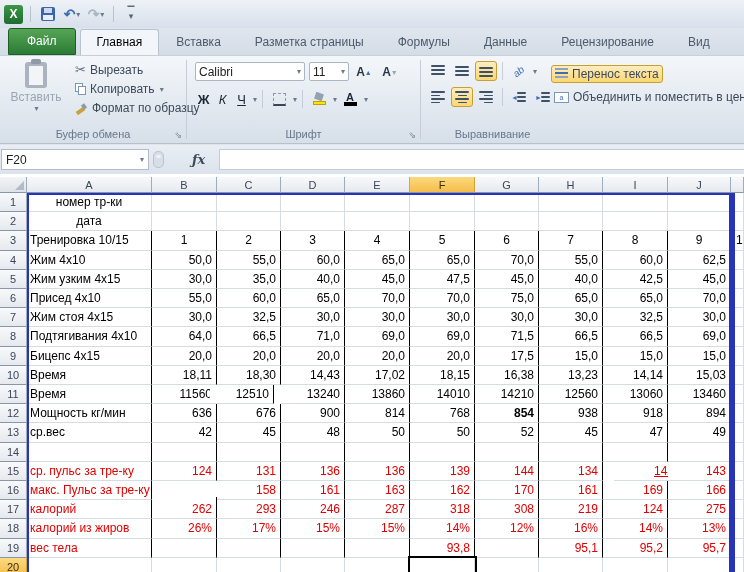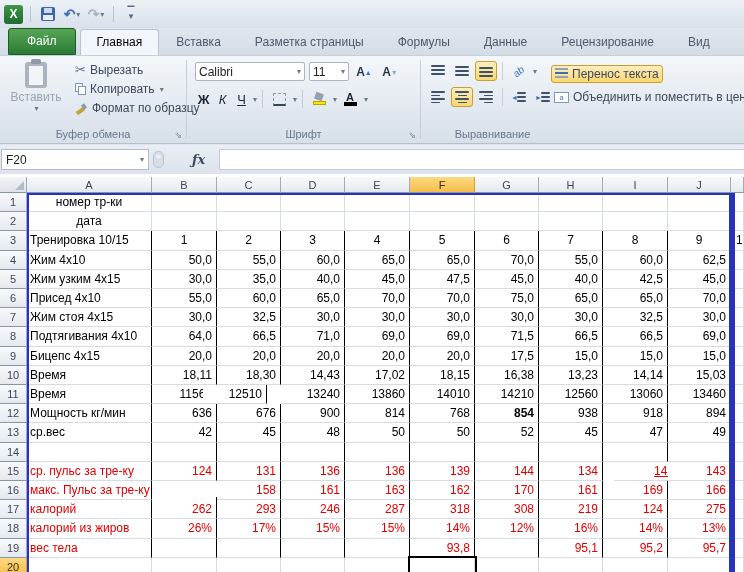--- a/index.html
+++ b/index.html
@@ -480,21 +480,21 @@
     <div class="cell r bk" style="left: 345px; top: 191.8px; width: 65px; height: 19.2px;">17,02</div>
     <div class="cell r bk" style="left: 410px; top: 191.8px; width: 65px; height: 19.2px;">18,15</div>
     <div class="cell r bk" style="left: 475px; top: 191.8px; width: 64px; height: 19.2px;">16,38</div>
     <div class="cell r bk" style="left: 539px; top: 191.8px; width: 64px; height: 19.2px;">13,23</div>
     <div class="cell r bk" style="left: 603px; top: 191.8px; width: 65px; height: 19.2px;">14,14</div>
     <div class="cell r bk" style="left: 668px; top: 191.8px; width: 63px; height: 19.2px;">15,03</div>
     <div class="cell l" style="left: 735px; top: 191.8px; width: 9px; height: 19.2px; padding-left: 1px;"></div>
     <div class="hcell" style="left: 0px; top: 211px; width: 27px; height: 19.2px;">11</div>
     <div class="cell l bk" style="left: 27px; top: 211px; width: 125px; height: 19.2px;">Время</div>
     <div class="cell r bk" style="left: 152px; top: 211px; width: 65px; height: 19.2px;">11560</div>
-    <div class="cell r bk" style="left: 203px; top: 211px; width: 64px; height: 19.2px;">12510</div>
+    <div class="cell r bk" style="left: 210px; top: 211px; width: 64px; height: 19.2px;">12510</div>
     <div class="cell r bk" style="left: 281px; top: 211px; width: 64px; height: 19.2px;">13240</div>
     <div class="cell r bk" style="left: 345px; top: 211px; width: 65px; height: 19.2px;">13860</div>
     <div class="cell r bk" style="left: 410px; top: 211px; width: 65px; height: 19.2px;">14010</div>
     <div class="cell r bk" style="left: 475px; top: 211px; width: 64px; height: 19.2px;">14210</div>
     <div class="cell r bk" style="left: 539px; top: 211px; width: 64px; height: 19.2px;">12560</div>
     <div class="cell r bk" style="left: 603px; top: 211px; width: 65px; height: 19.2px;">13060</div>
     <div class="cell r bk" style="left: 668px; top: 211px; width: 63px; height: 19.2px;">13460</div>
     <div class="cell l" style="left: 735px; top: 211px; width: 9px; height: 19.2px; padding-left: 1px;"></div>
     <div class="hcell" style="left: 0px; top: 230.2px; width: 27px; height: 19.2px;">12</div>
     <div class="cell l bk" style="left: 27px; top: 230.2px; width: 125px; height: 19.2px;">Мощность кг/мин</div>

